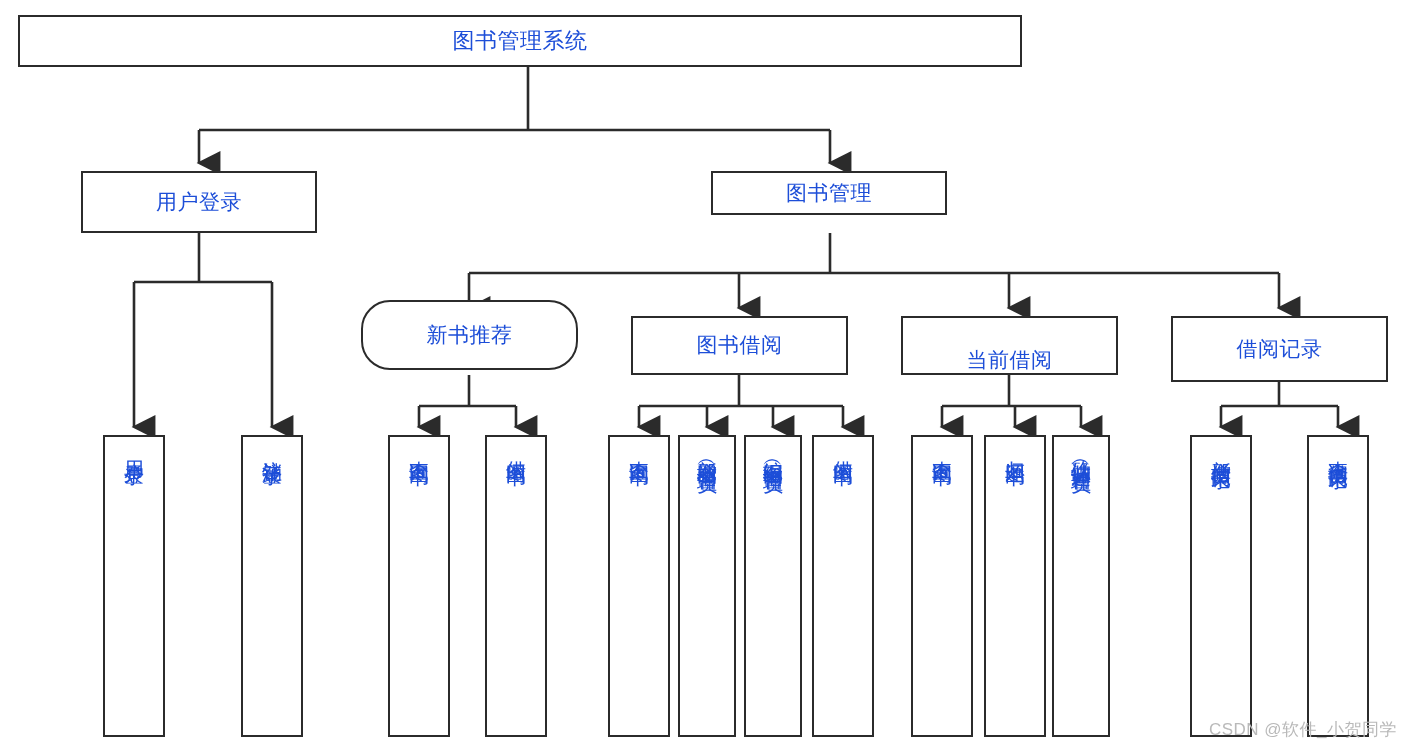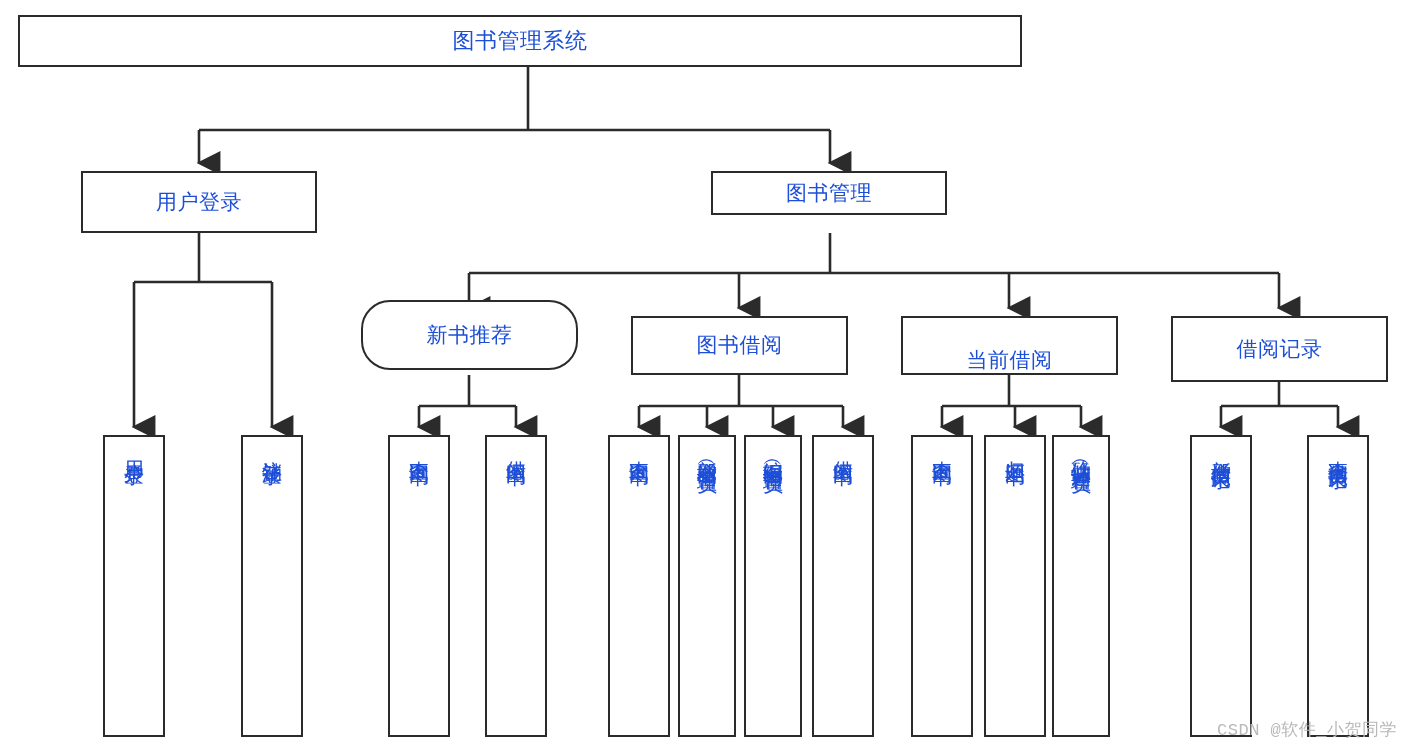--- a/index.html
+++ b/index.html
@@ -66,21 +66,21 @@
     text-align: left;
   }
   .watermark {
     position: absolute;
     right: 8px;
     bottom: 6px;
     font-size: 17px;
     color: #b9b9b9;
     letter-spacing: 0.5px;
     white-space: nowrap;
-    font-family: Liberation Mono, monospace;
+    font-family: Liberation Sans, sans-serif;
   }
 </style>
 </head>
 <body>
 
 <div id="diagram-root">
 
   <svg class="connectors" viewBox="0 0 1405 747" xmlns="http://www.w3.org/2000/svg">
     <defs>
       <marker id="arrow" viewBox="0 0 12 12" refX="6" refY="10" markerWidth="11" markerHeight="11" orient="auto-start-reverse">

